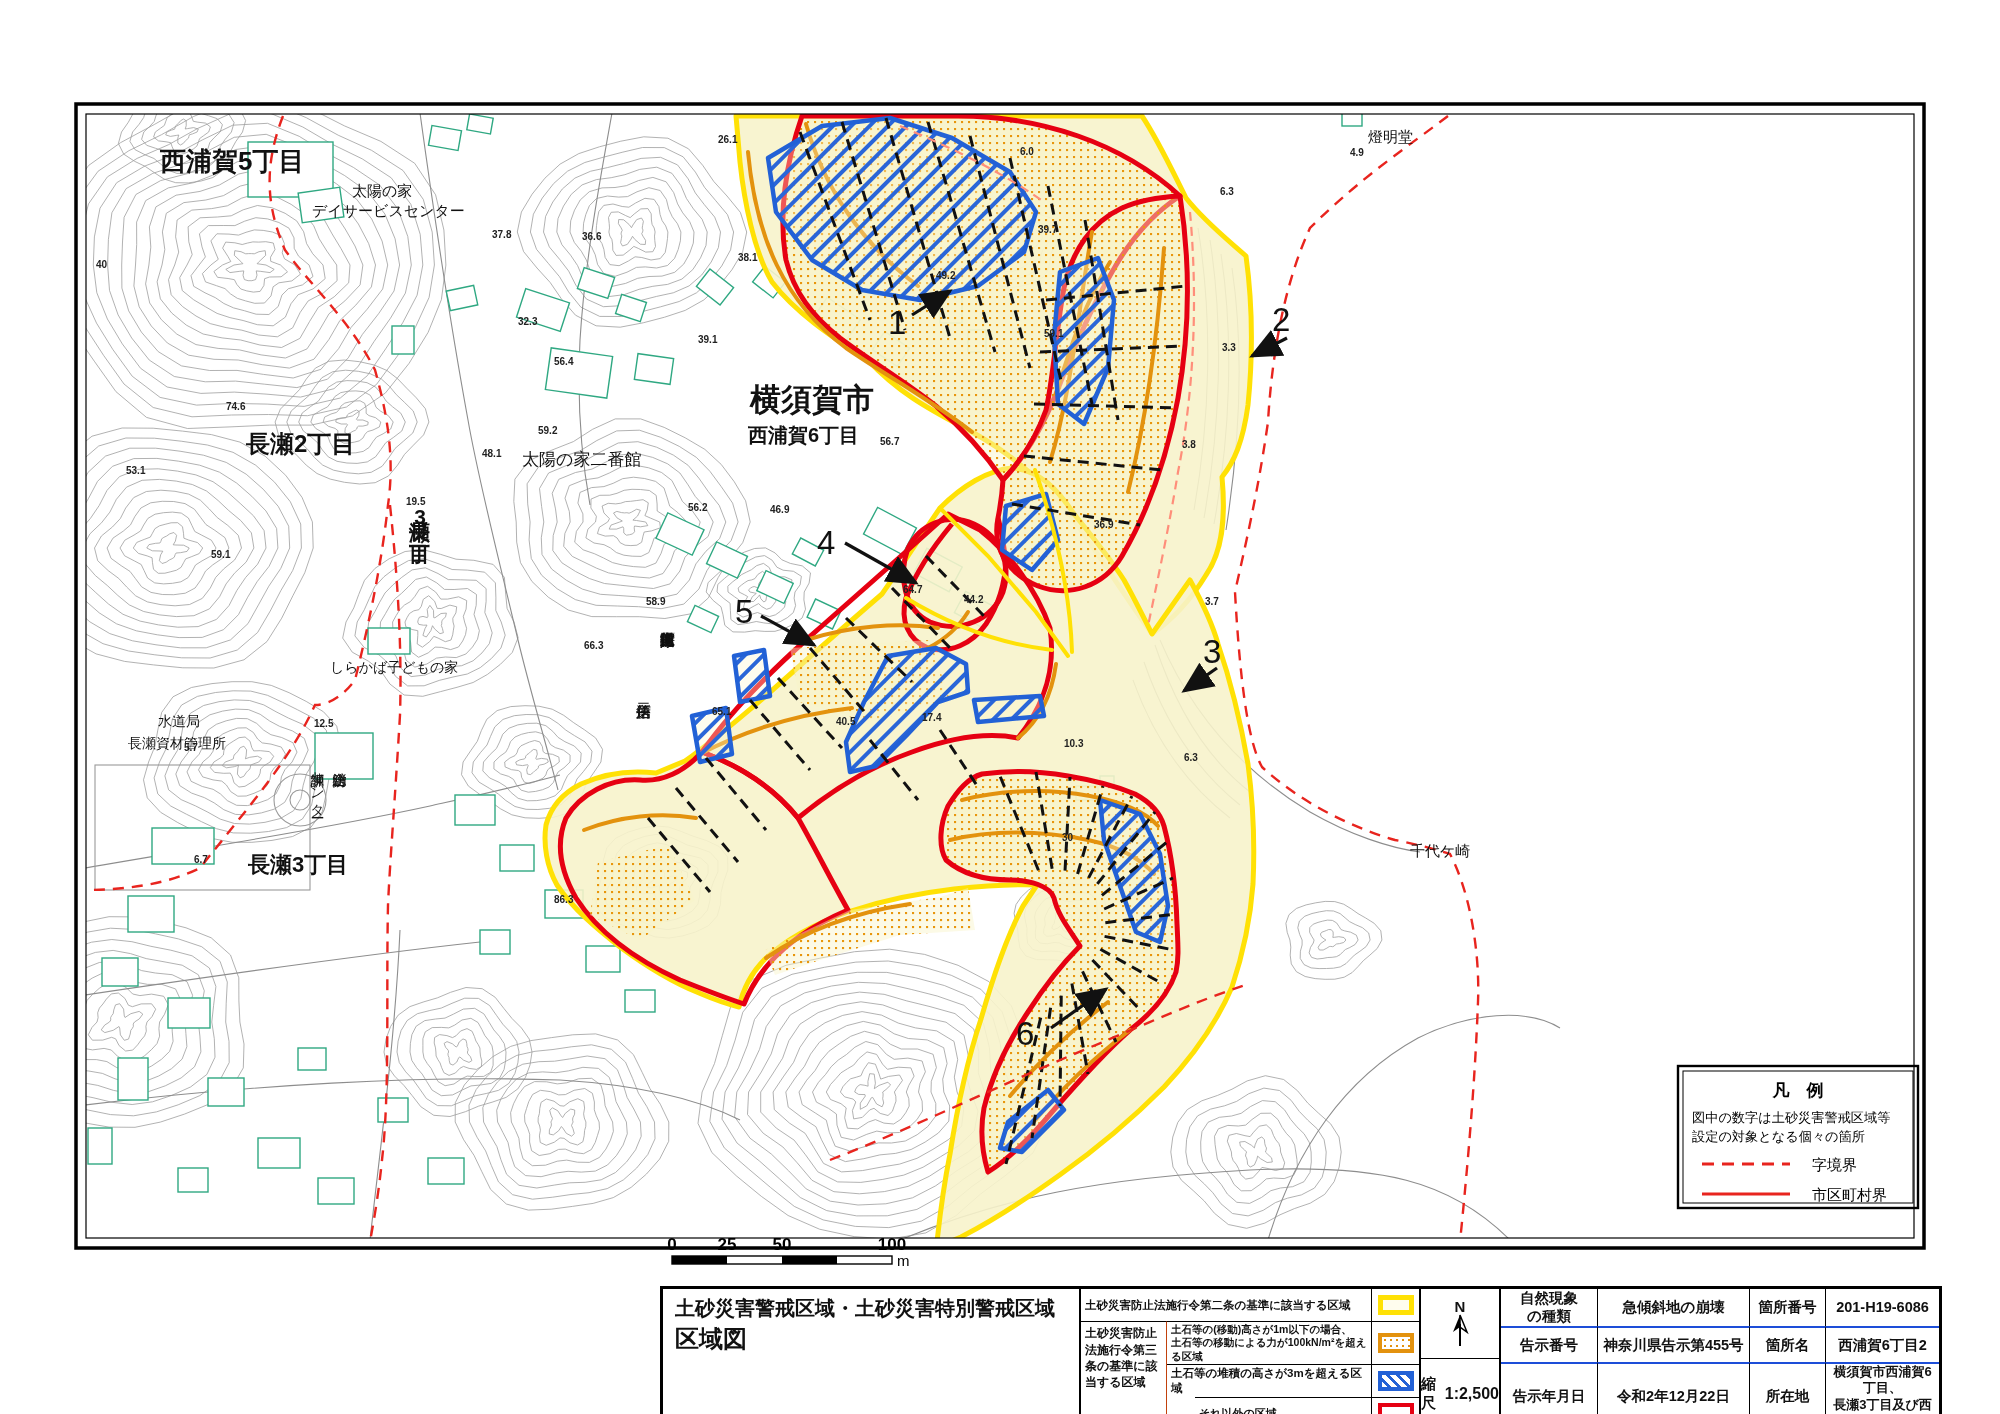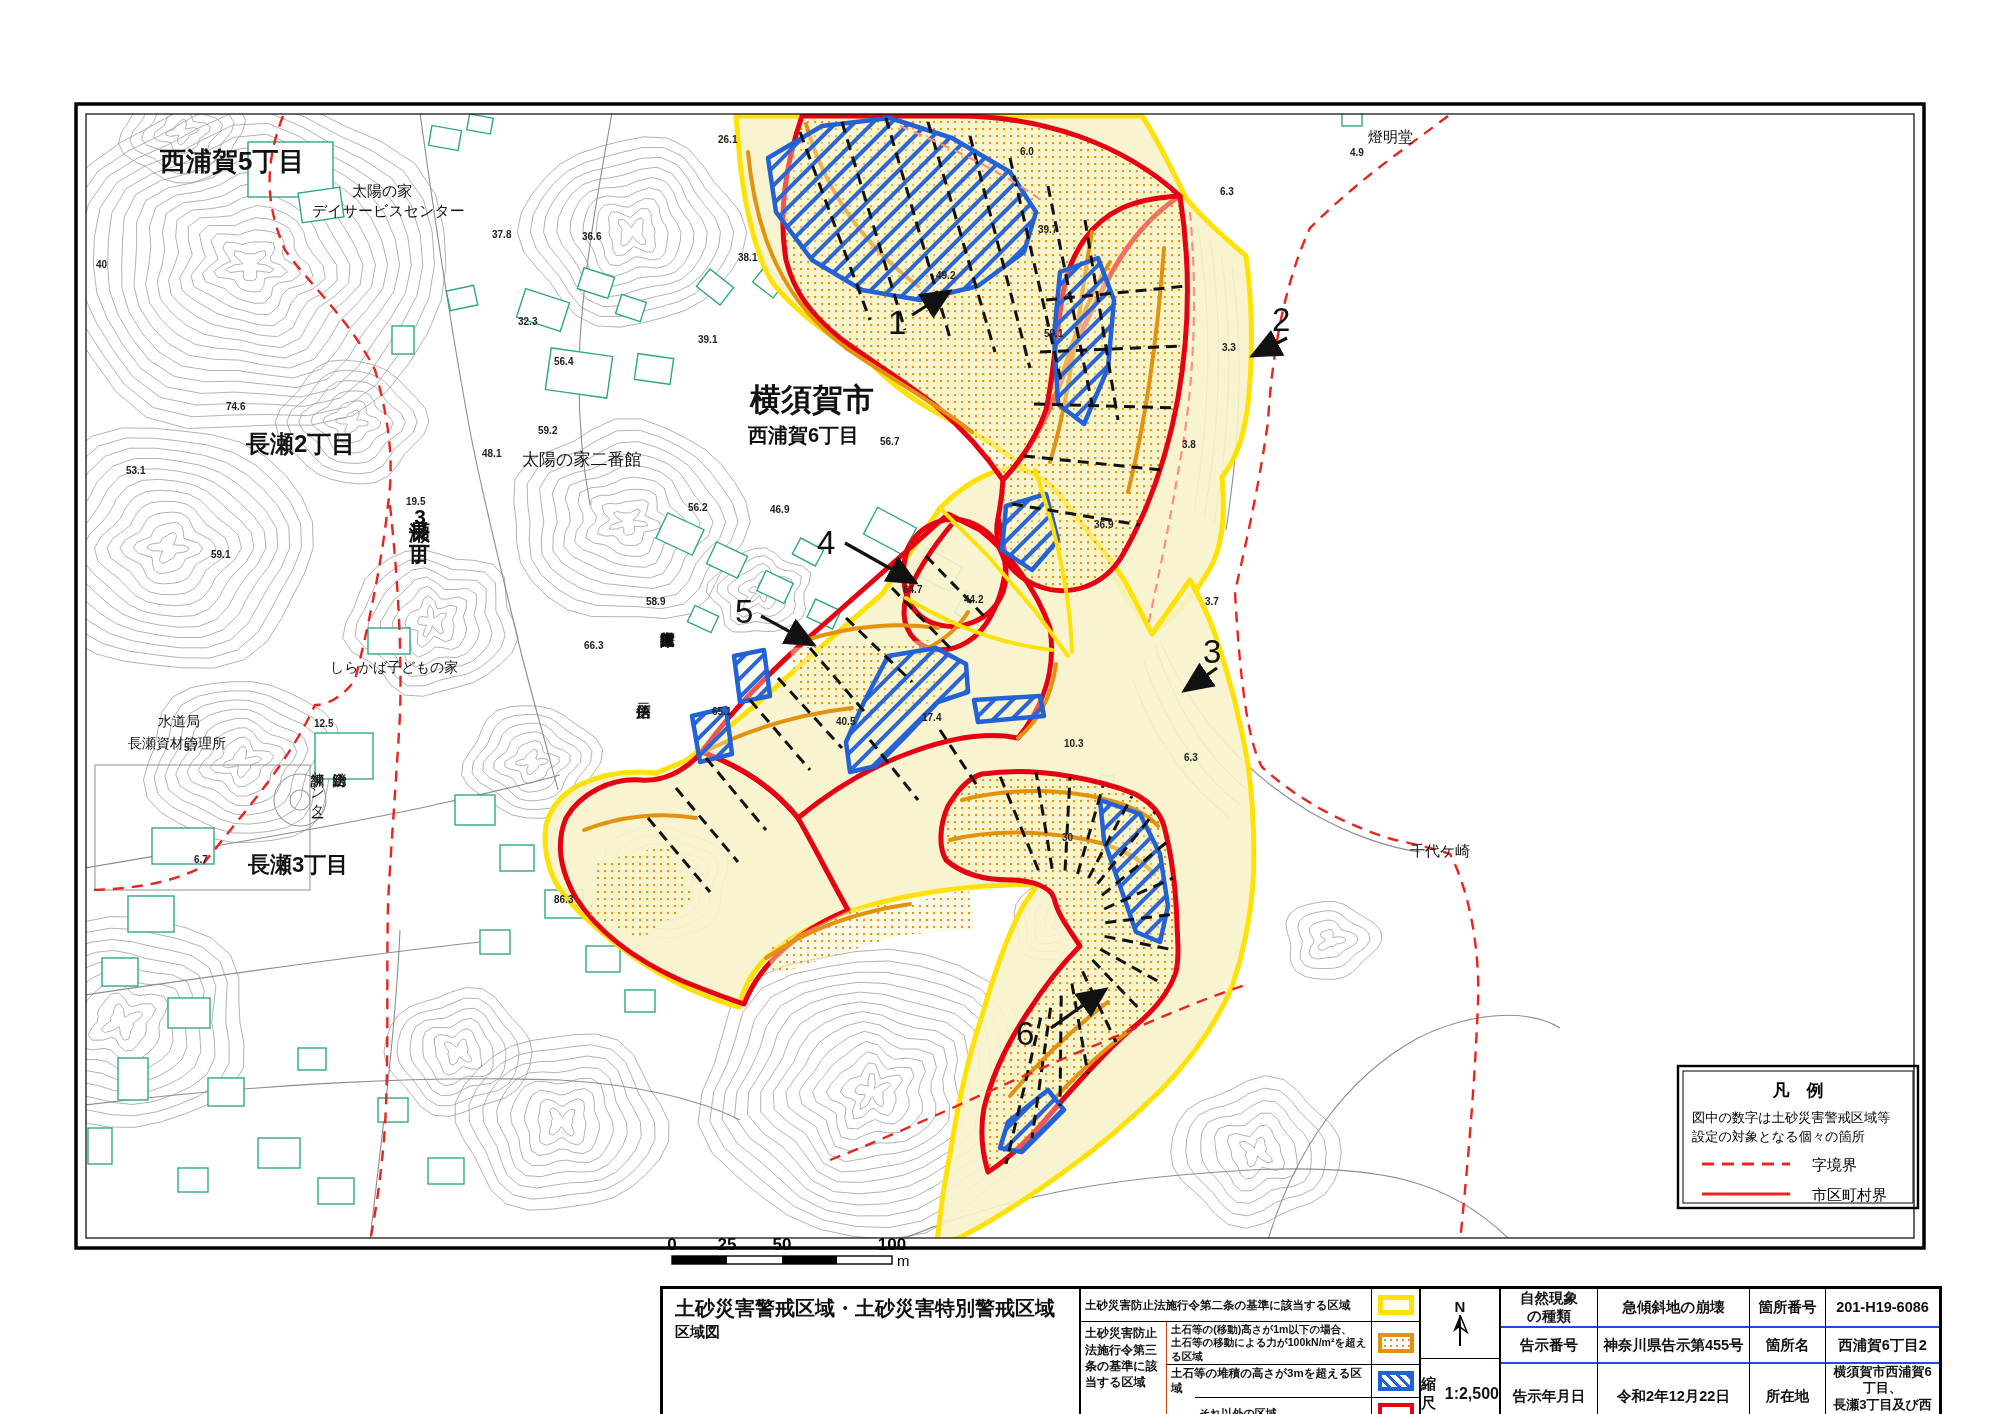--- a/index.html
+++ b/index.html
@@ -7,21 +7,21 @@
   #page{position:relative;width:2000px;height:1414px;background:#fff;}
   #main-title{position:absolute;left:0;top:36px;width:100%;text-align:center;
     font-size:34px;font-weight:bold;letter-spacing:3px;}
   #map-svg{position:absolute;left:0;top:0;}
   
   #info-table{position:absolute;left:660px;top:1286px;width:1282px;height:146px;
     border:3px solid #000;background:#fff;display:flex;box-sizing:border-box;}
   #info-table *{box-sizing:border-box;}
   .col-sheet{width:418px;border-right:2px solid #000;padding:5px 12px;}
   .col-sheet .l1{font-size:20px;font-weight:bold;line-height:1.45;}
-  .col-sheet .l2{font-size:15px;font-weight:bold;}
+  .col-sheet .l2{font-size:24px;font-weight:bold;}
   .col-legend{width:340px;border-right:2px solid #000;display:grid;
     grid-template-columns:86px 1fr 48px;grid-template-rows:repeat(4,1fr);}
   .col-legend .cell{border-top:1px solid #000;display:flex;align-items:center;padding:1px 4px;}
   .col-legend .r1{grid-column:1/3;grid-row:1;border-top:none;font-size:11.5px;font-weight:bold;}
   .col-legend .grp{grid-column:1;grid-row:2/5;font-size:12px;font-weight:bold;
     border-right:1px solid #c2410c;line-height:1.35;align-items:flex-start;padding-top:3px;}
   .col-legend .lbl2{grid-column:2;grid-row:2;font-size:10.5px;font-weight:bold;line-height:1.25;}
   .col-legend .lbl3{grid-column:2;grid-row:3;font-size:11.5px;font-weight:bold;}
   .col-legend .lbl4{grid-column:2;grid-row:4;font-size:11px;font-weight:bold;margin-left:28px;}
   .swcell{display:flex;align-items:center;justify-content:center;border-top:1px solid #000;

